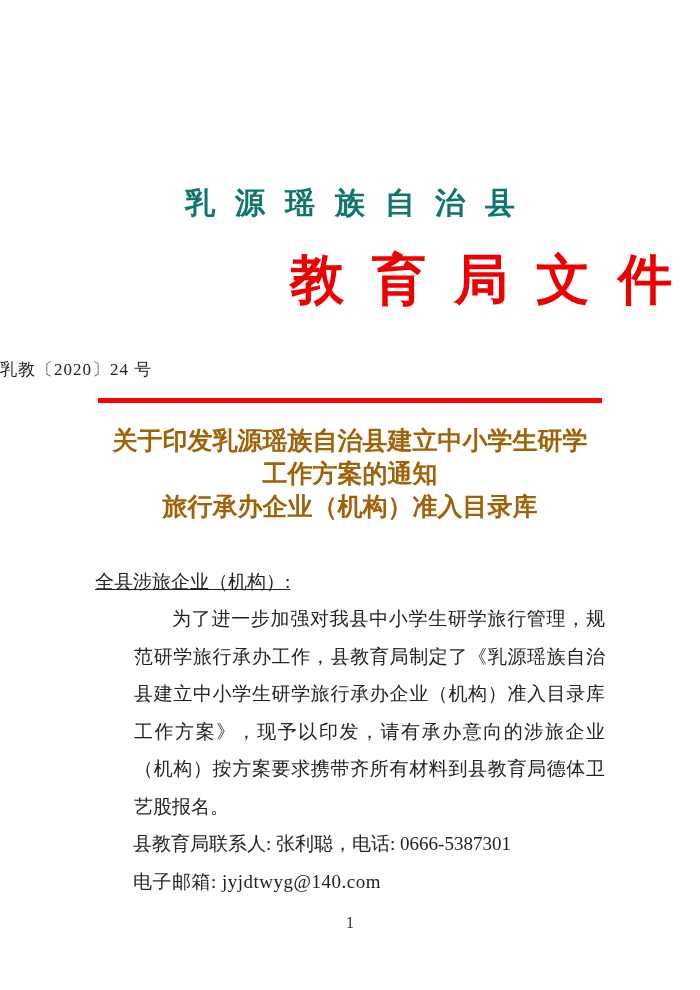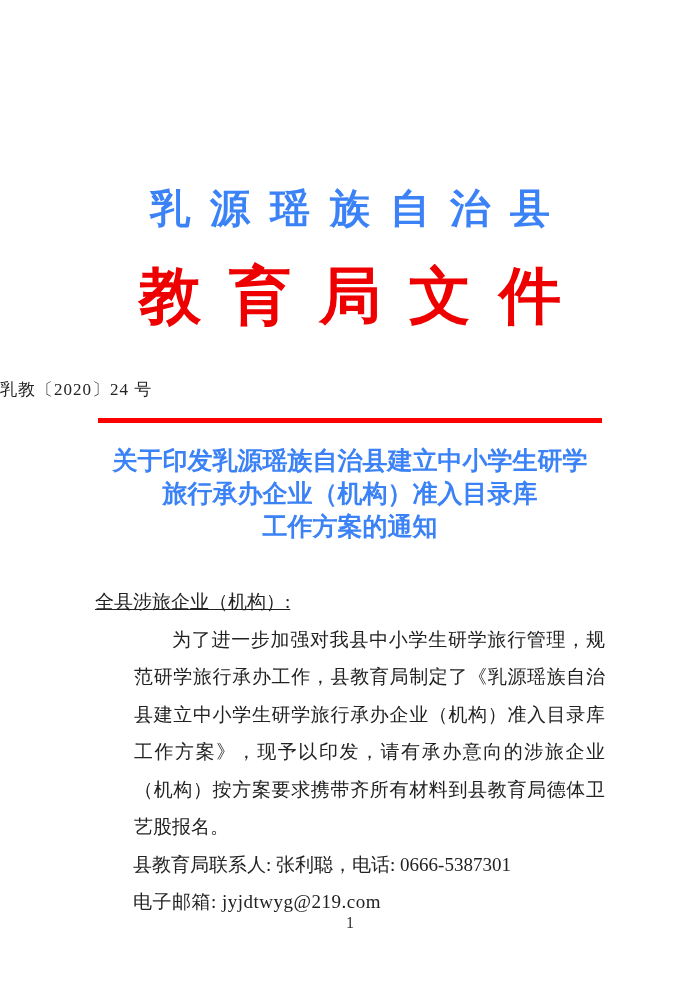--- a/index.html
+++ b/index.html
@@ -15,32 +15,32 @@
     width: 700px;
     height: 990px;
     background: #ffffff;
     position: relative;
     overflow: hidden;
   }
   
   .agency-name {
     margin-top: 186px;
     text-align: center;
-    color: #3b82f6;
-    font-size: 40px;
+    color: #0f766e;
+    font-size: 30px;
     font-weight: bold;
     letter-spacing: 20px;
     padding-left: 20px; 
     line-height: 1.15;
   }
   .department-name {
     margin-top: 30px;
-    text-align: center;
+    text-align: right;
     color: #ee0000;
-    font-size: 62px;
+    font-size: 54px;
     font-weight: bold;
     letter-spacing: 28px;
     padding-left: 28px;
     line-height: 1.1;
   }
   
   .doc-number {
     margin-top: 48px;
     text-align: left;
     font-size: 17px;
@@ -52,21 +52,21 @@
     margin: 17px 98px 0 98px;
     height: 5px;
     background: #ff0000;
   }
   
   .doc-title {
     margin-top: 21px;
     text-align: center;
     font-size: 25px;
     font-weight: bold;
-    color: #3b82f6;
+    color: #a16207;
     line-height: 33px;
   }
   
   .body-block {
     margin: 40px 95px 0 95px;
     font-size: 19px;
     line-height: 37.5px;
     color: #222222;
   }
   .salutation { text-indent: 0; text-decoration: underline; }
@@ -98,26 +98,26 @@
   <div class="agency-name">乳源瑶族自治县</div>
 
   <div class="department-name">教育局文件</div>
 
   <div class="doc-number">乳教〔2020〕24 号</div>
 
   <div class="red-rule"></div>
 
   <div class="doc-title">
     <div>关于印发乳源瑶族自治县建立中小学生研学</div>
+    <div>工作方案的通知</div>
     <div>旅行承办企业（机构）准入目录库</div>
-    <div>工作方案的通知</div>
   </div>
 
   <div class="body-block">
     <div class="salutation">全县涉旅企业（机构）:</div>
     <div class="paragraph">为了进一步加强对我县中小学生研学旅行管理，规范研学旅行承办工作，县教育局制定了《乳源瑶族自治县建立中小学生研学旅行承办企业（机构）准入目录库工作方案》，现予以印发，请有承办意向的涉旅企业（机构）按方案要求携带齐所有材料到县教育局德体卫艺股报名。</div>
     <div class="contact-line">县教育局联系人: 张利聪，电话: 0666-5387301</div>
-    <div class="email-line">电子邮箱: jyjdtwyg@219.com</div>
+    <div class="email-line">电子邮箱: jyjdtwyg@140.com</div>
   </div>
 
   <div class="page-number">1</div>
 
 </div>
 
 </body></html>

